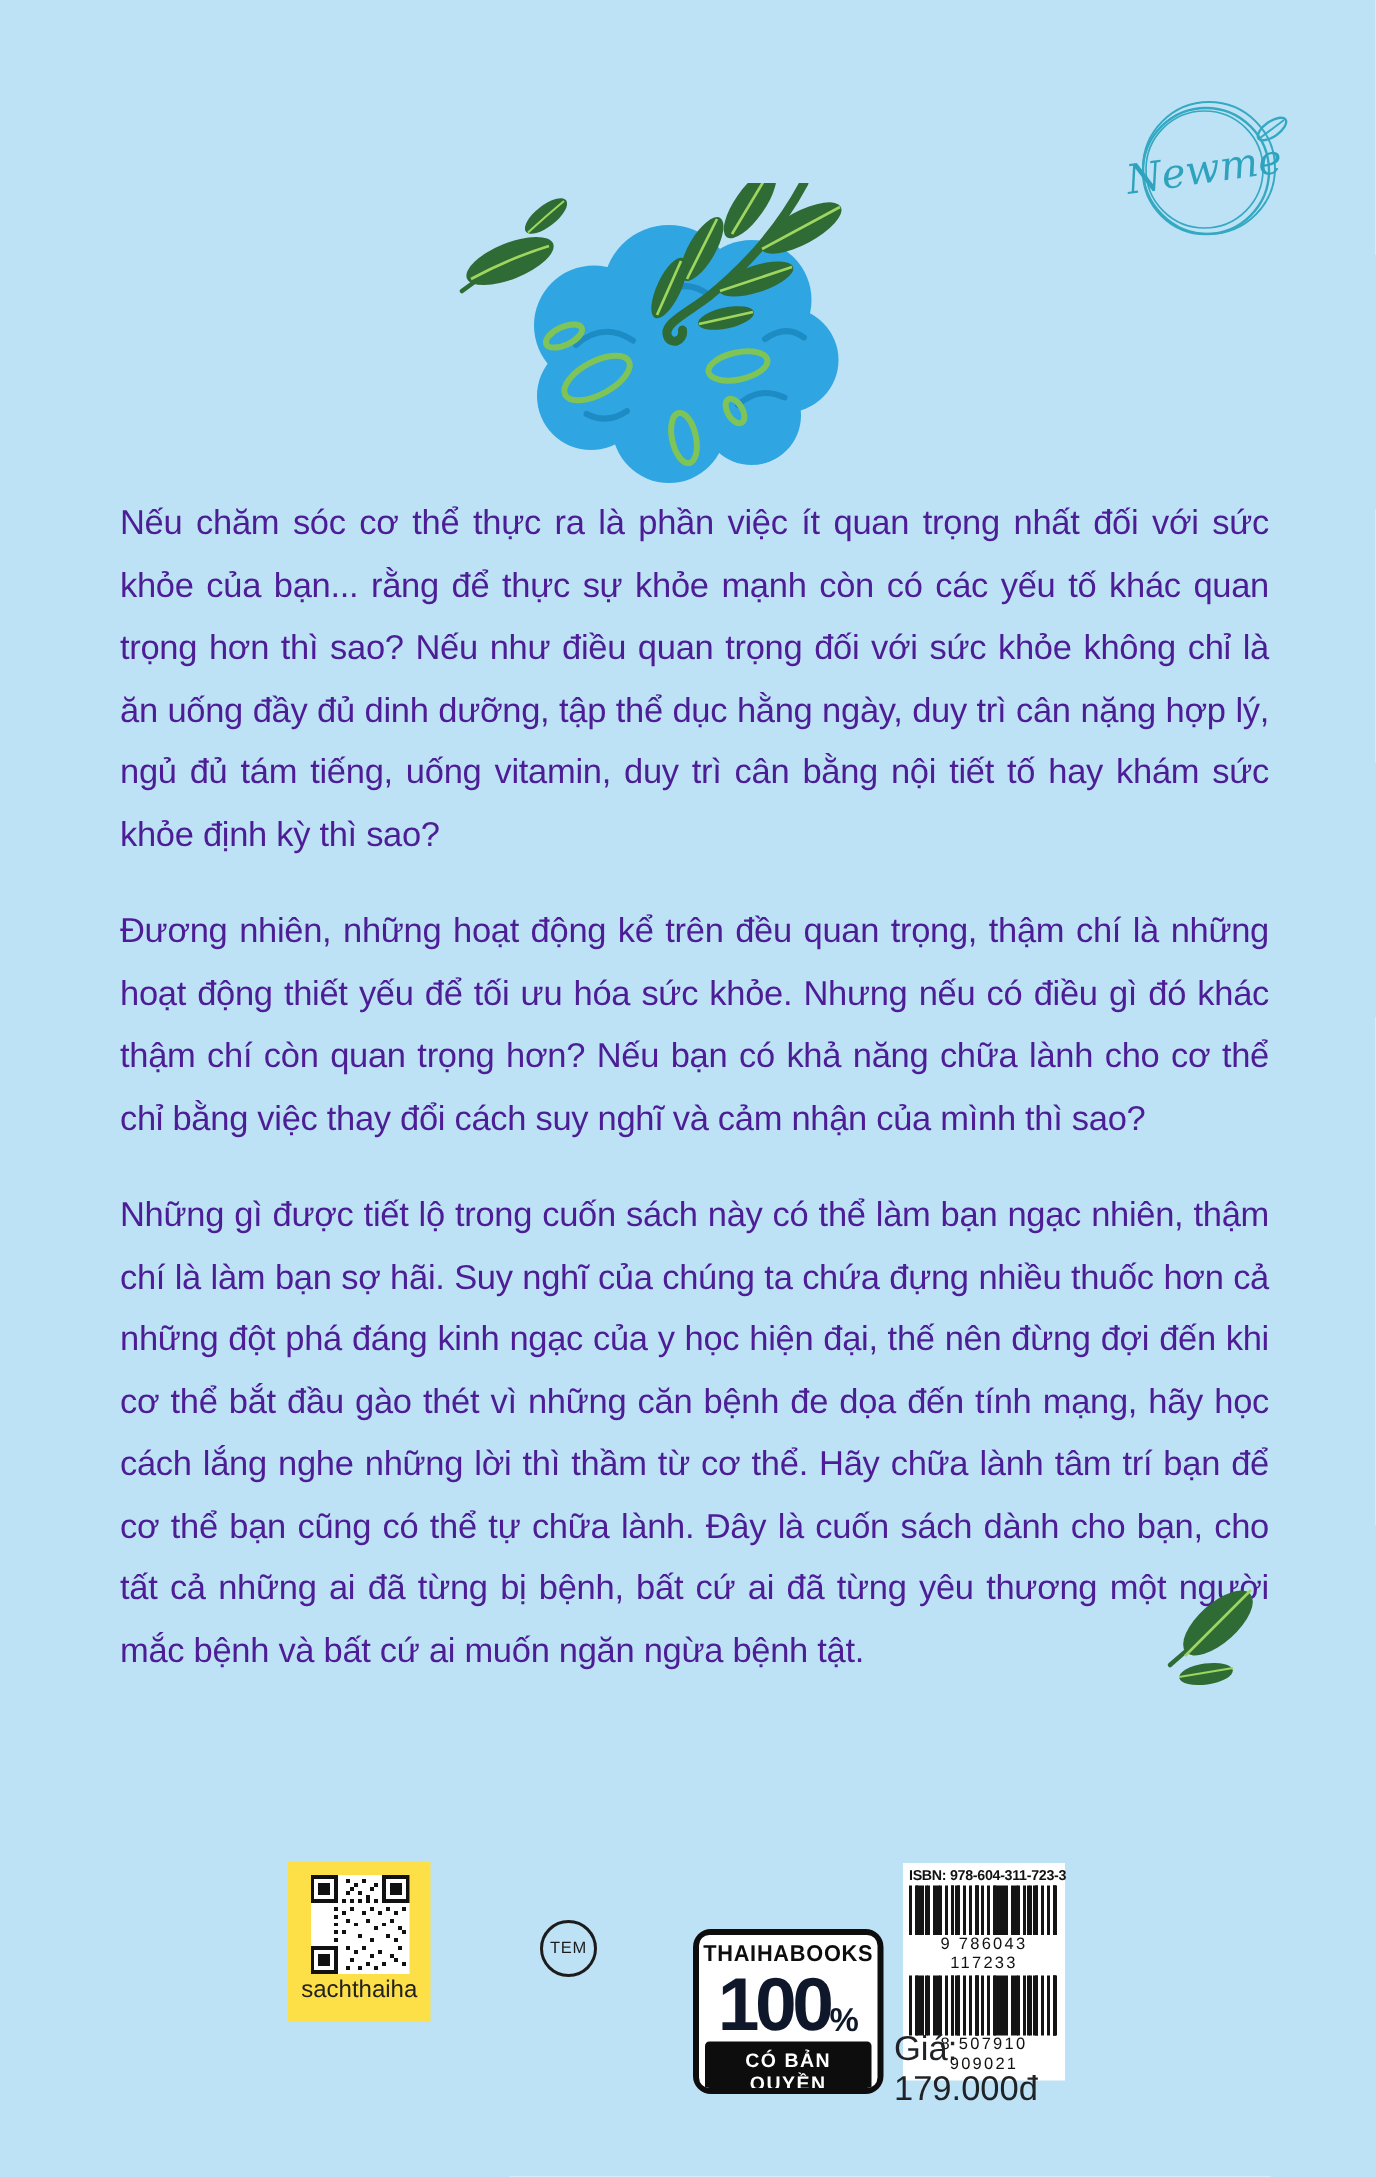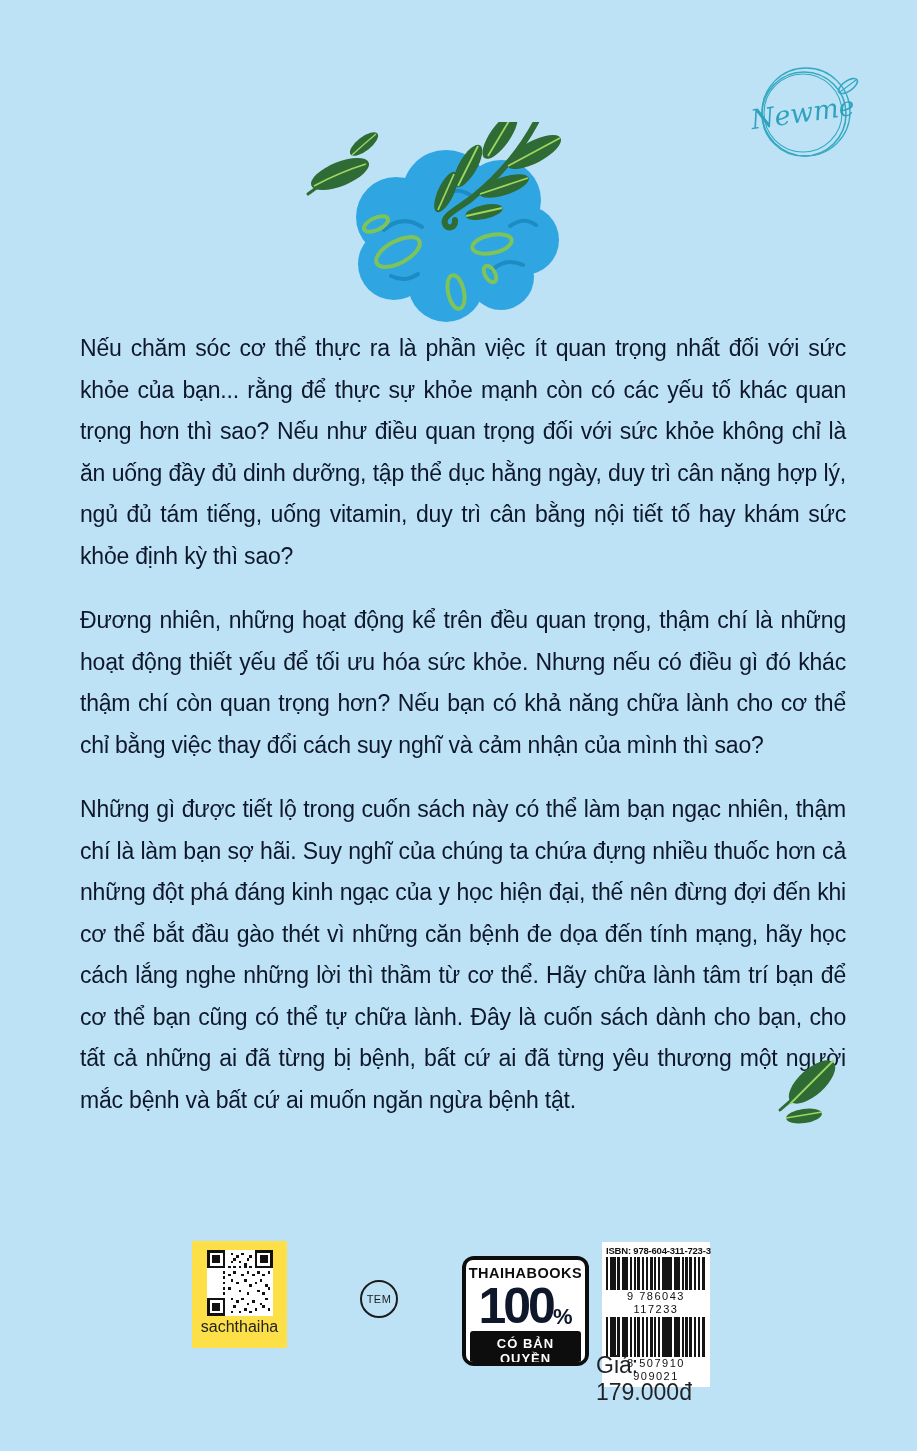--- a/index.html
+++ b/index.html
@@ -11,42 +11,42 @@
     overflow:hidden;
   }
   
   .logo{position:absolute;left:748px;top:56px;width:124px;height:118px;}
   
   .cloud-illo{position:absolute;left:296px;top:122px;width:336px;height:210px;}
   .corner-leaves{position:absolute;left:770px;top:1050px;width:96px;height:86px;}
   
   .copy{
     position:absolute;left:80px;top:328px;width:766px;
-    color:#0f172a;
+    color:#4c1d95;
     font-size:23px;line-height:41.5px;
     text-align:justify;
     letter-spacing:-0.2px;
   }
   .copy p{margin:0 0 23px 0;}
   .copy p:last-child{margin-bottom:0;}
   
   .qr-box{
     position:absolute;left:192px;top:1241px;width:95px;height:107px;
     background:#fde047;text-align:center;
   }
   .qr-box svg{display:block;margin:9px auto 2px auto;}
   .qr-label{font-size:16px;color:#222;line-height:18px;}
   .tem{
     position:absolute;left:360px;top:1280px;width:34px;height:34px;
     border:2.5px solid #1c1c1c;border-radius:50%;
     display:flex;align-items:center;justify-content:center;
     font-size:11px;color:#1c1c1c;letter-spacing:.5px;
   }
   .stamp{
-    position:absolute;left:462px;top:1256px;width:127px;height:110px;
+    position:absolute;left:462px;top:1286px;width:127px;height:110px;
     background:#0d0d0d;border-radius:12px;padding:4px;box-sizing:border-box;
   }
   .stamp-inner{
     background:#ffffff;border-radius:7px;width:100%;height:100%;
     display:flex;flex-direction:column;align-items:center;overflow:hidden;
   }
   .stamp-title{
     font-size:14.5px;font-weight:bold;color:#0d0d0d;letter-spacing:.5px;
     margin-top:5px;transform:scaleY(1.05);
   }

